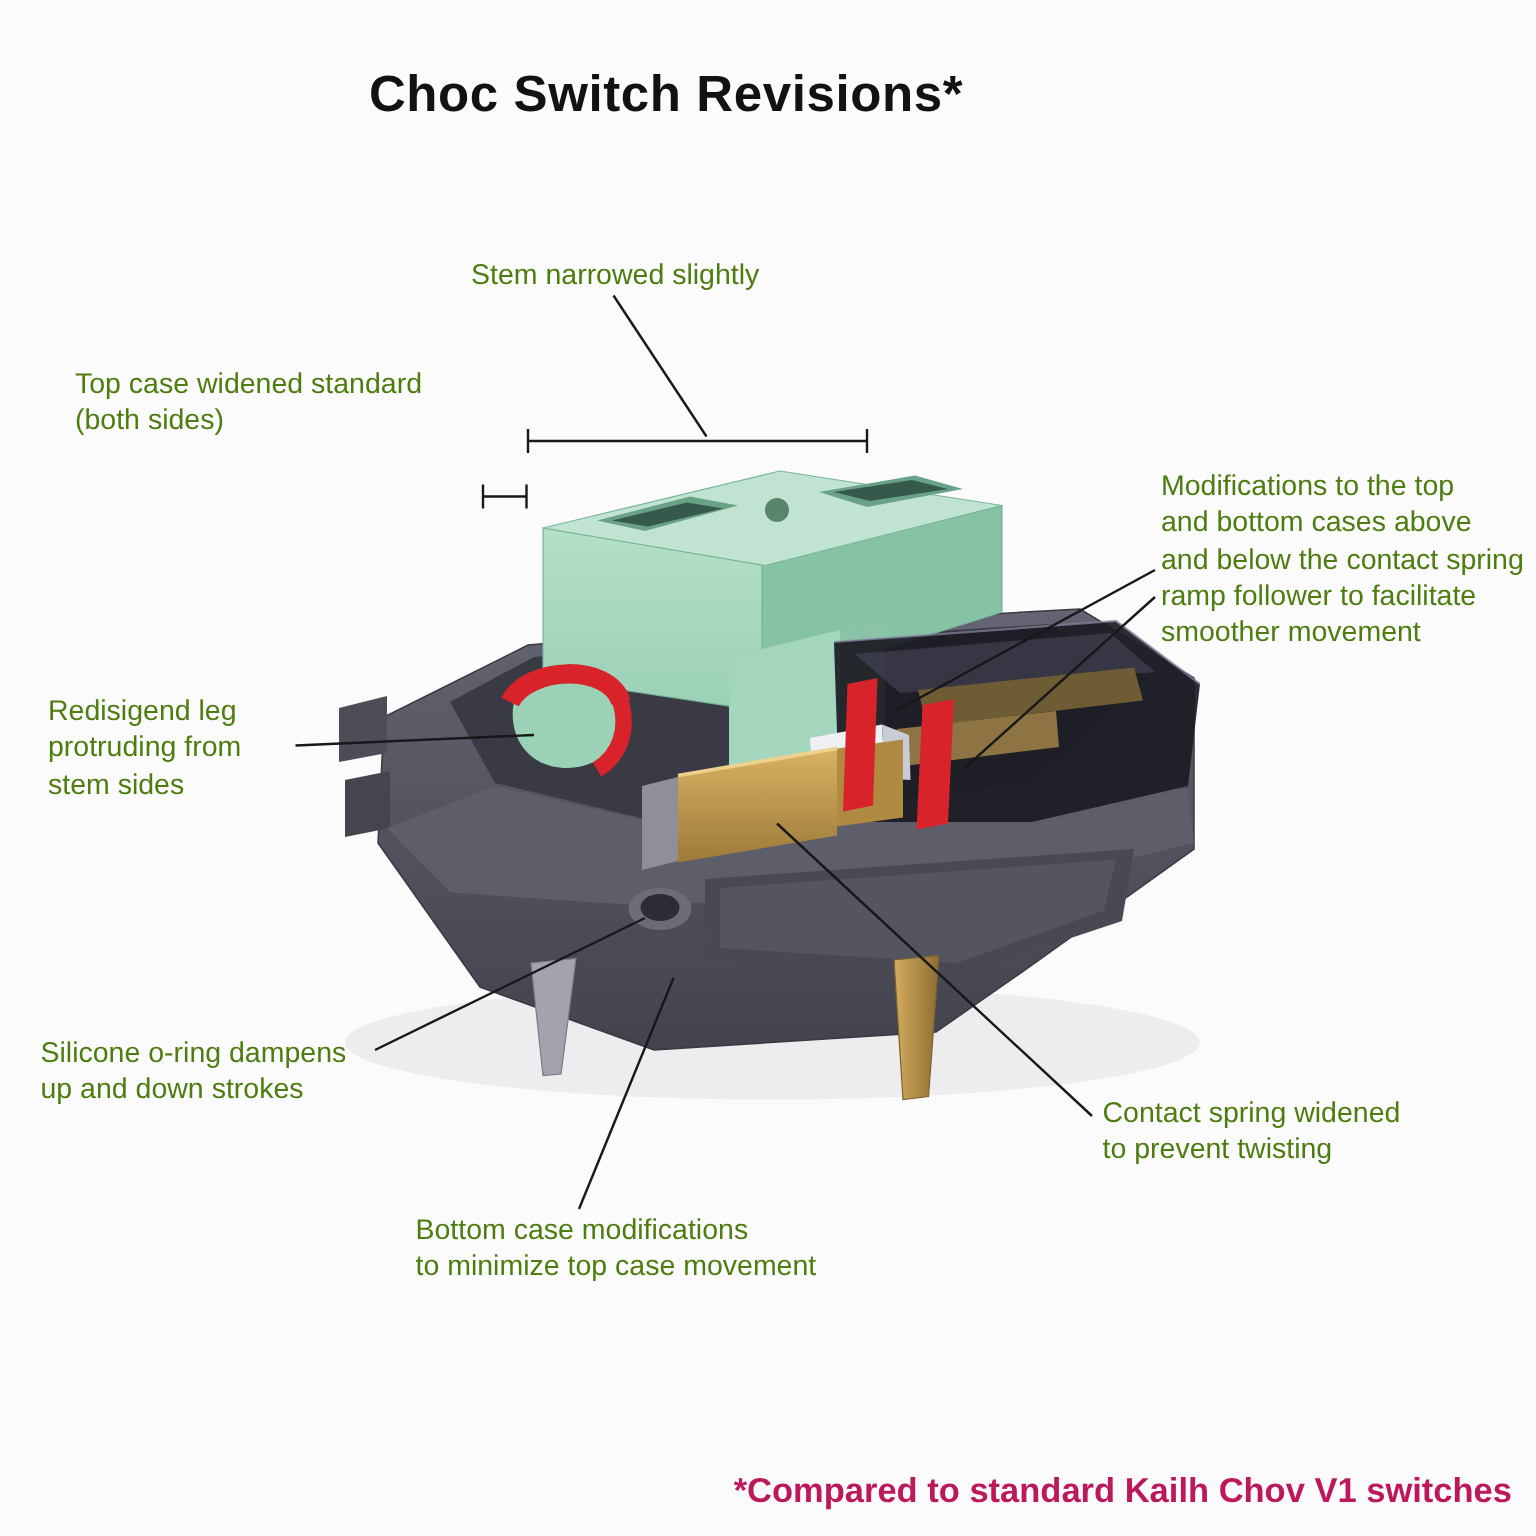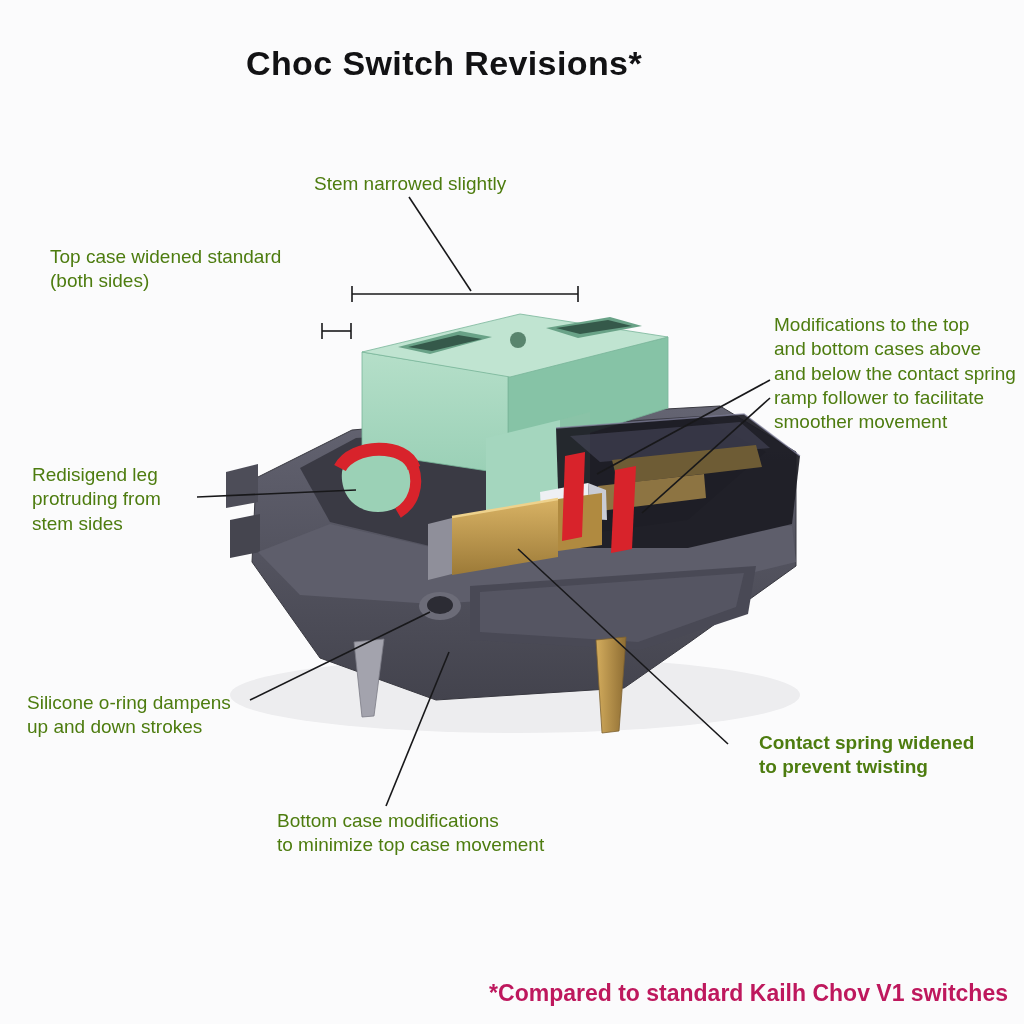--- a/index.html
+++ b/index.html
@@ -19,21 +19,21 @@
   }
   .label{
     position:absolute;font-size:19px;line-height:1.28;color:#4d7c0f;
     white-space:pre-line;
   }
   #lbl-stem-narrowed{left:314px;top:172px;}
   #lbl-top-case-widened{left:50px;top:245px;}
   #lbl-contact-ramp{left:774px;top:313px;}
   #lbl-redesigned-leg{left:32px;top:463px;}
   #lbl-silicone-oring{left:27px;top:691px;}
-  #lbl-contact-spring-widened{left:759px;top:731px;font-weight:bold;}
+  #lbl-contact-spring-widened{left:735px;top:731px;}
   #lbl-bottom-case-mods{left:277px;top:809px;}
   svg.canvas{position:absolute;inset:0;width:1024px;height:1024px;}
 </style>
 </head>
 <body>
 
 <div class="page-title">Choc Switch Revisions*</div>
 
 <svg class="canvas" viewBox="0 0 1024 1024" xmlns="http://www.w3.org/2000/svg">
   <defs>

